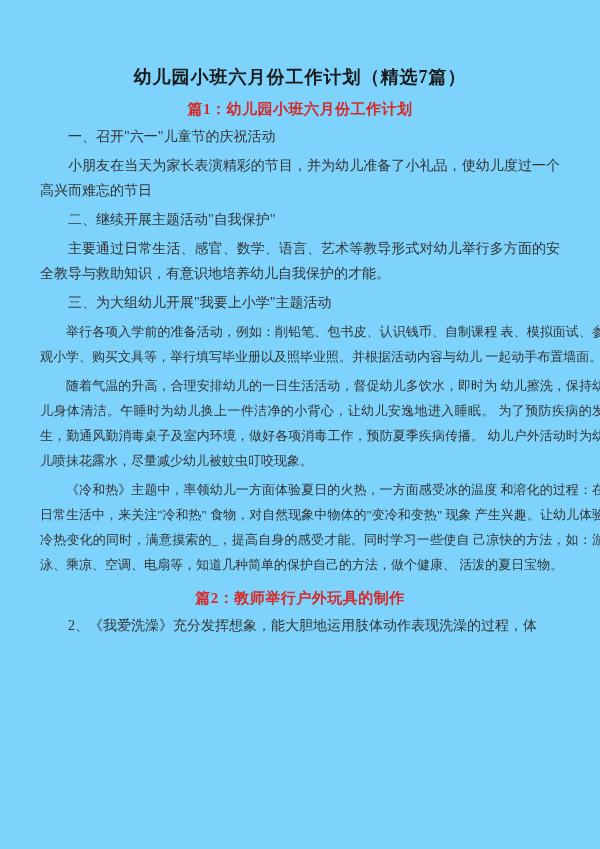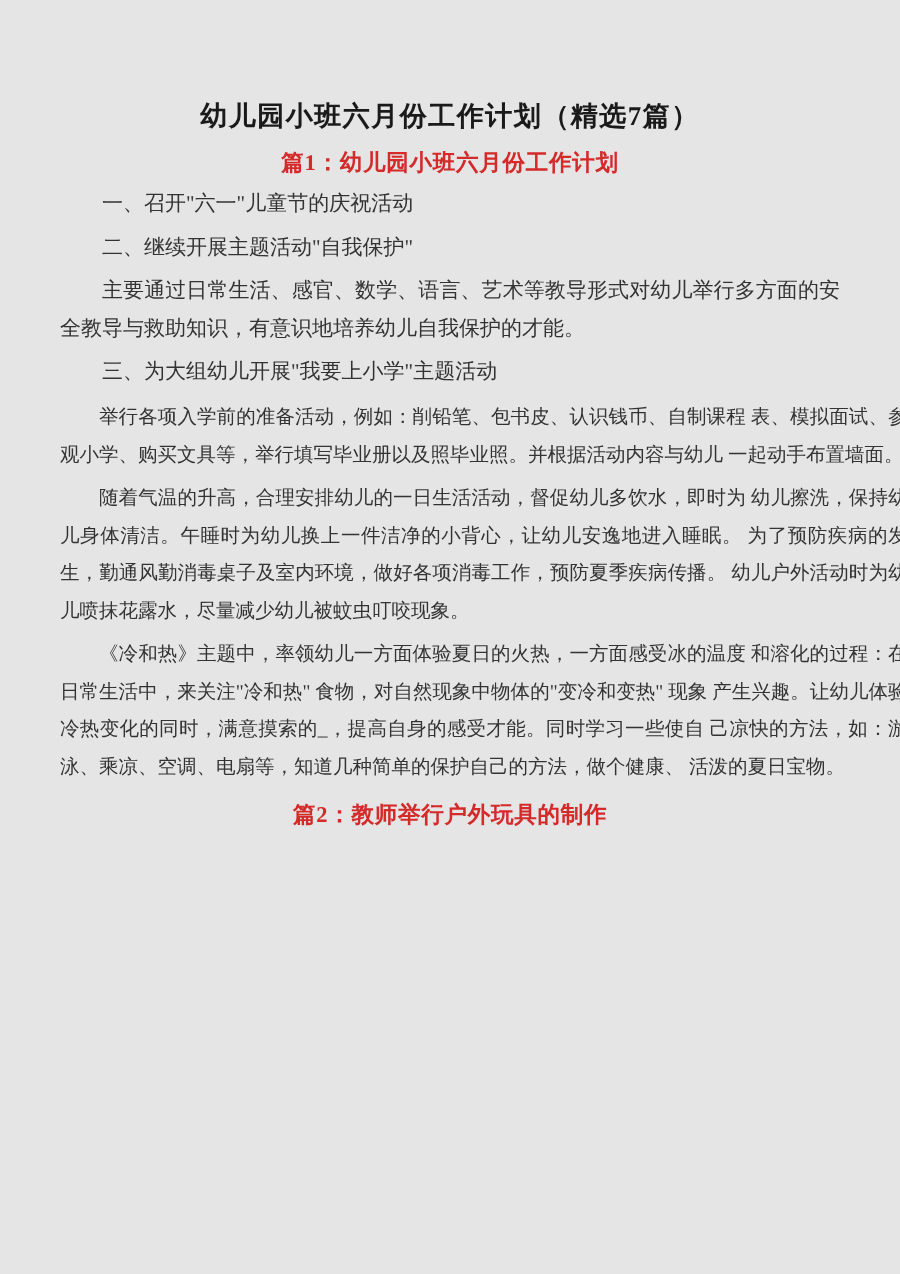--- a/index.html
+++ b/index.html
@@ -6,21 +6,21 @@
   body {
     width: 600px; height: 849px;
     background: #ffffff;
     font-family: "Liberation Serif", "DejaVu Serif", serif;
   }
   .page {
     box-sizing: border-box;
     width: 600px; height: 849px;
     padding: 66px 40px 0 40px;
     overflow: hidden;
-    background: #e5e5e5;
+    background: #7dd3fc;
   }
   .doc-title {
     margin: 0;
     text-align: center;
     font-size: 18px;
     line-height: 22px;
     font-weight: bold;
     color: var(--title-color, #1a1a1a);
     letter-spacing: 1px;
   }
@@ -50,23 +50,25 @@
 </head>
 <body>
 
 <div class="page">
 
   <h1 class="doc-title">幼儿园小班六月份工作计划（精选7篇）</h1>
 
   <h2 class="section-heading">篇1：幼儿园小班六月份工作计划</h2>
 
   <p class="para">一、召开"六一"儿童节的庆祝活动</p>
+  <p class="para">小朋友在当天为家长表演精彩的节目，并为幼儿准备了小礼品，使幼儿度过一个高兴而难忘的节日</p>
   <p class="para">二、继续开展主题活动"自我保护"</p>
   <p class="para">主要通过日常生活、感官、数学、语言、艺术等教导形式对幼儿举行多方面的安全教导与救助知识，有意识地培养幼儿自我保护的才能。</p>
   <p class="para">三、为大组幼儿开展"我要上小学"主题活动</p>
   <p class="para wide">举行各项入学前的准备活动，例如：削铅笔、包书皮、认识钱币、自制课程 表、模拟面试、参观小学、购买文具等，举行填写毕业册以及照毕业照。并根据活动内容与幼儿 一起动手布置墙面。</p>
   <p class="para wide">随着气温的升高，合理安排幼儿的一日生活活动，督促幼儿多饮水，即时为 幼儿擦洗，保持幼儿身体清洁。午睡时为幼儿换上一件洁净的小背心，让幼儿安逸地进入睡眠。 为了预防疾病的发生，勤通风勤消毒桌子及室内环境，做好各项消毒工作，预防夏季疾病传播。 幼儿户外活动时为幼儿喷抹花露水，尽量减少幼儿被蚊虫叮咬现象。</p>
   <p class="para wide">《冷和热》主题中，率领幼儿一方面体验夏日的火热，一方面感受冰的温度 和溶化的过程：在日常生活中，来关注"冷和热" 食物，对自然现象中物体的"变冷和变热" 现象 产生兴趣。让幼儿体验冷热变化的同时，满意摸索的_，提高自身的感受才能。同时学习一些使自 己凉快的方法，如：游泳、乘凉、空调、电扇等，知道几种简单的保护自己的方法，做个健康、 活泼的夏日宝物。</p>
 
   <h2 class="section-heading">篇2：教师举行户外玩具的制作</h2>
 
+  <p class="para">2、《我爱洗澡》充分发挥想象，能大胆地运用肢体动作表现洗澡的过程，体</p>
 
 </div>
 
 </body></html>

